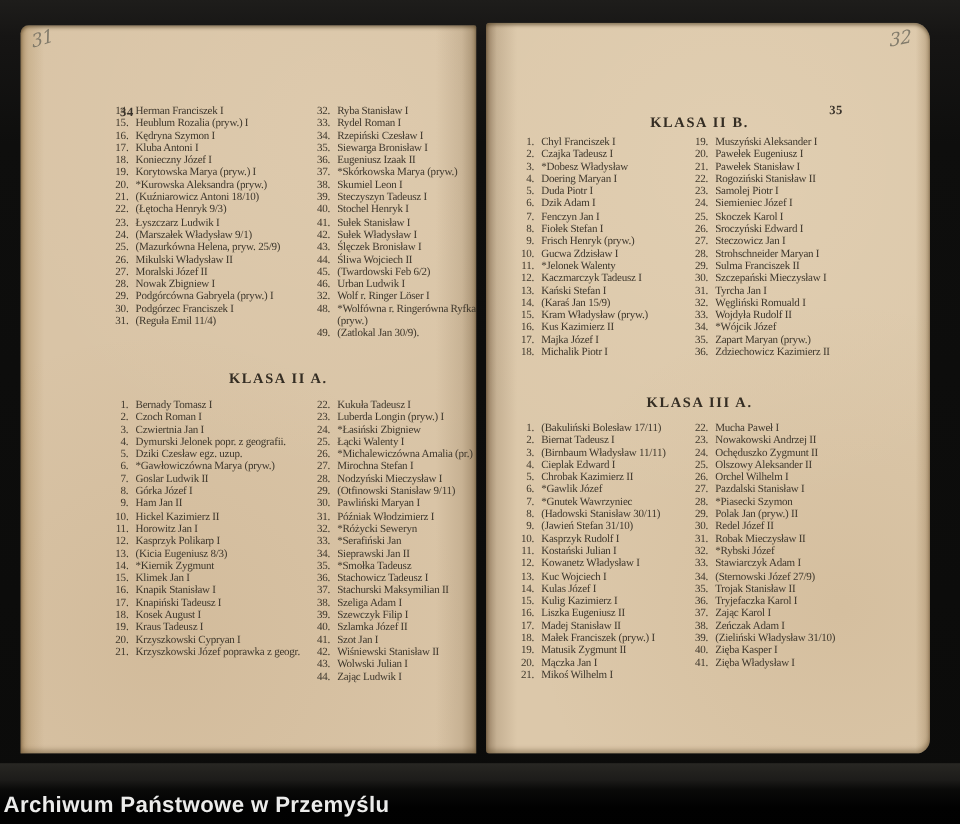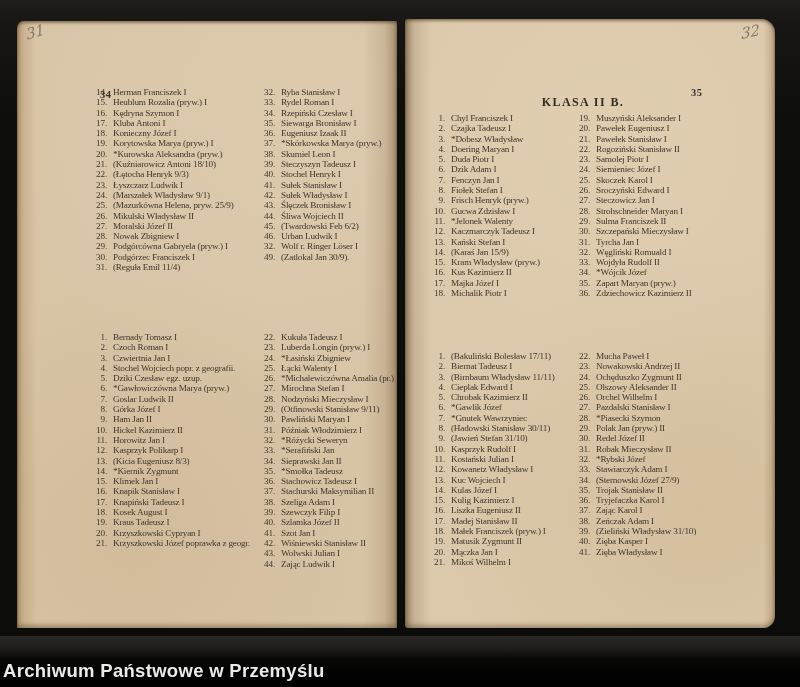--- a/index.html
+++ b/index.html
@@ -233,29 +233,34 @@
             <div class="entry">
               <span class="n">46.</span>
               <span class="t">Urban Ludwik I</span>
             </div>
 
             <div class="entry">
               <span class="n">32.</span>
               <span class="t">Wolf r. Ringer Löser I</span>
             </div>
 
+            <div class="entry">
+              <span class="n">48.</span>
+              <span class="t">*Wolfówna r. Ringerówna Ryfka (pryw.)</span>
+            </div>
 
             <div class="entry">
               <span class="n">49.</span>
               <span class="t">(Zatlokal Jan 30/9).</span>
             </div>
           </div>
       </div>
     </div>
 
+    <div class="heading h-2a">KLASA II A.</div>
 
     <div class="list-block lb-2a">
       <div class="cols">
         <div class="col-a">
 
             <div class="entry">
               <span class="n">1.</span>
               <span class="t">Bernady Tomasz I</span>
             </div>
 
@@ -264,21 +269,21 @@
               <span class="t">Czoch Roman I</span>
             </div>
 
             <div class="entry">
               <span class="n">3.</span>
               <span class="t">Czwiertnia Jan I</span>
             </div>
 
             <div class="entry">
               <span class="n">4.</span>
-              <span class="t">Stochel Wojciech popr. z geografii.</span>
+              <span class="t">Dymurski Jelonek popr. z geografii.</span>
             </div>
 
             <div class="entry">
               <span class="n">5.</span>
               <span class="t">Dziki Czesław egz. uzup.</span>
             </div>
 
             <div class="entry">
               <span class="n">6.</span>
               <span class="t">*Gawłowiczówna Marya (pryw.)</span>
@@ -668,20 +673,21 @@
             </div>
 
             <div class="entry">
               <span class="n">36.</span>
               <span class="t">Zdziechowicz Kazimierz II</span>
             </div>
           </div>
       </div>
     </div>
 
+    <div class="heading h-3a">KLASA III A.</div>
 
     <div class="list-block lb-3a">
       <div class="cols">
         <div class="col-a">
 
             <div class="entry">
               <span class="n">1.</span>
               <span class="t">(Bakuliński Bolesław 17/11)</span>
             </div>
 

